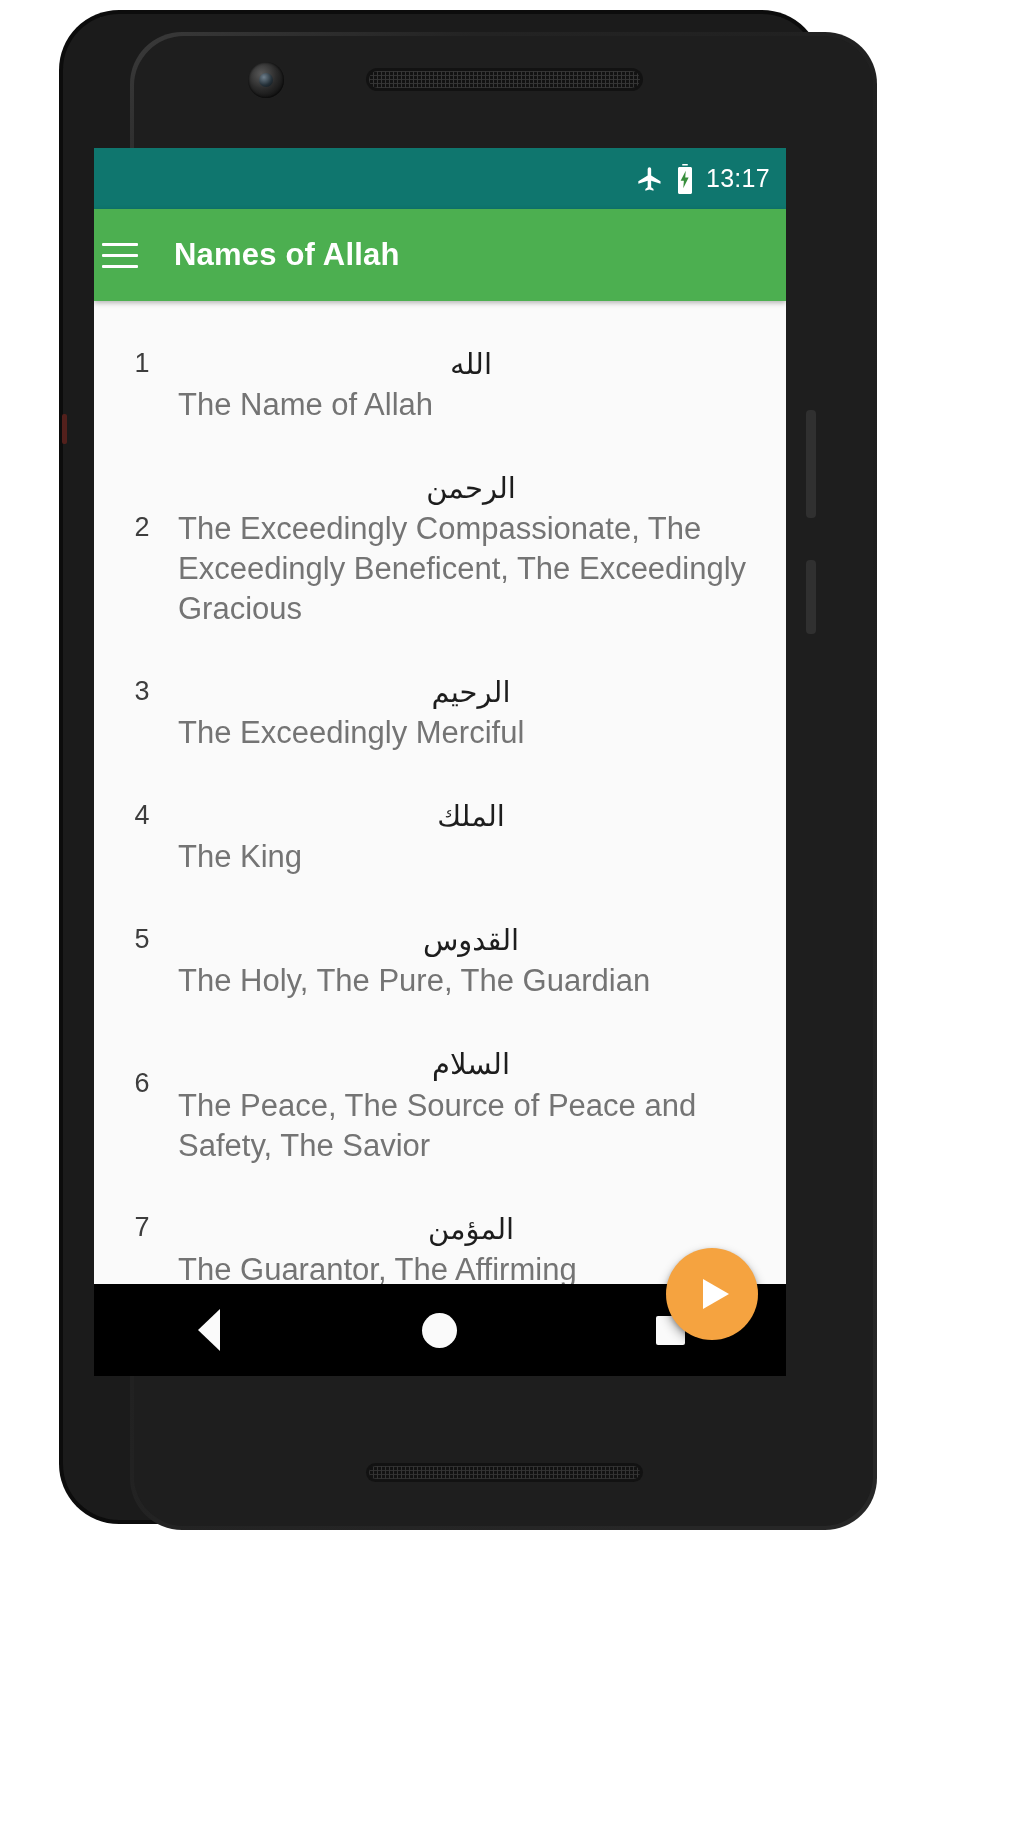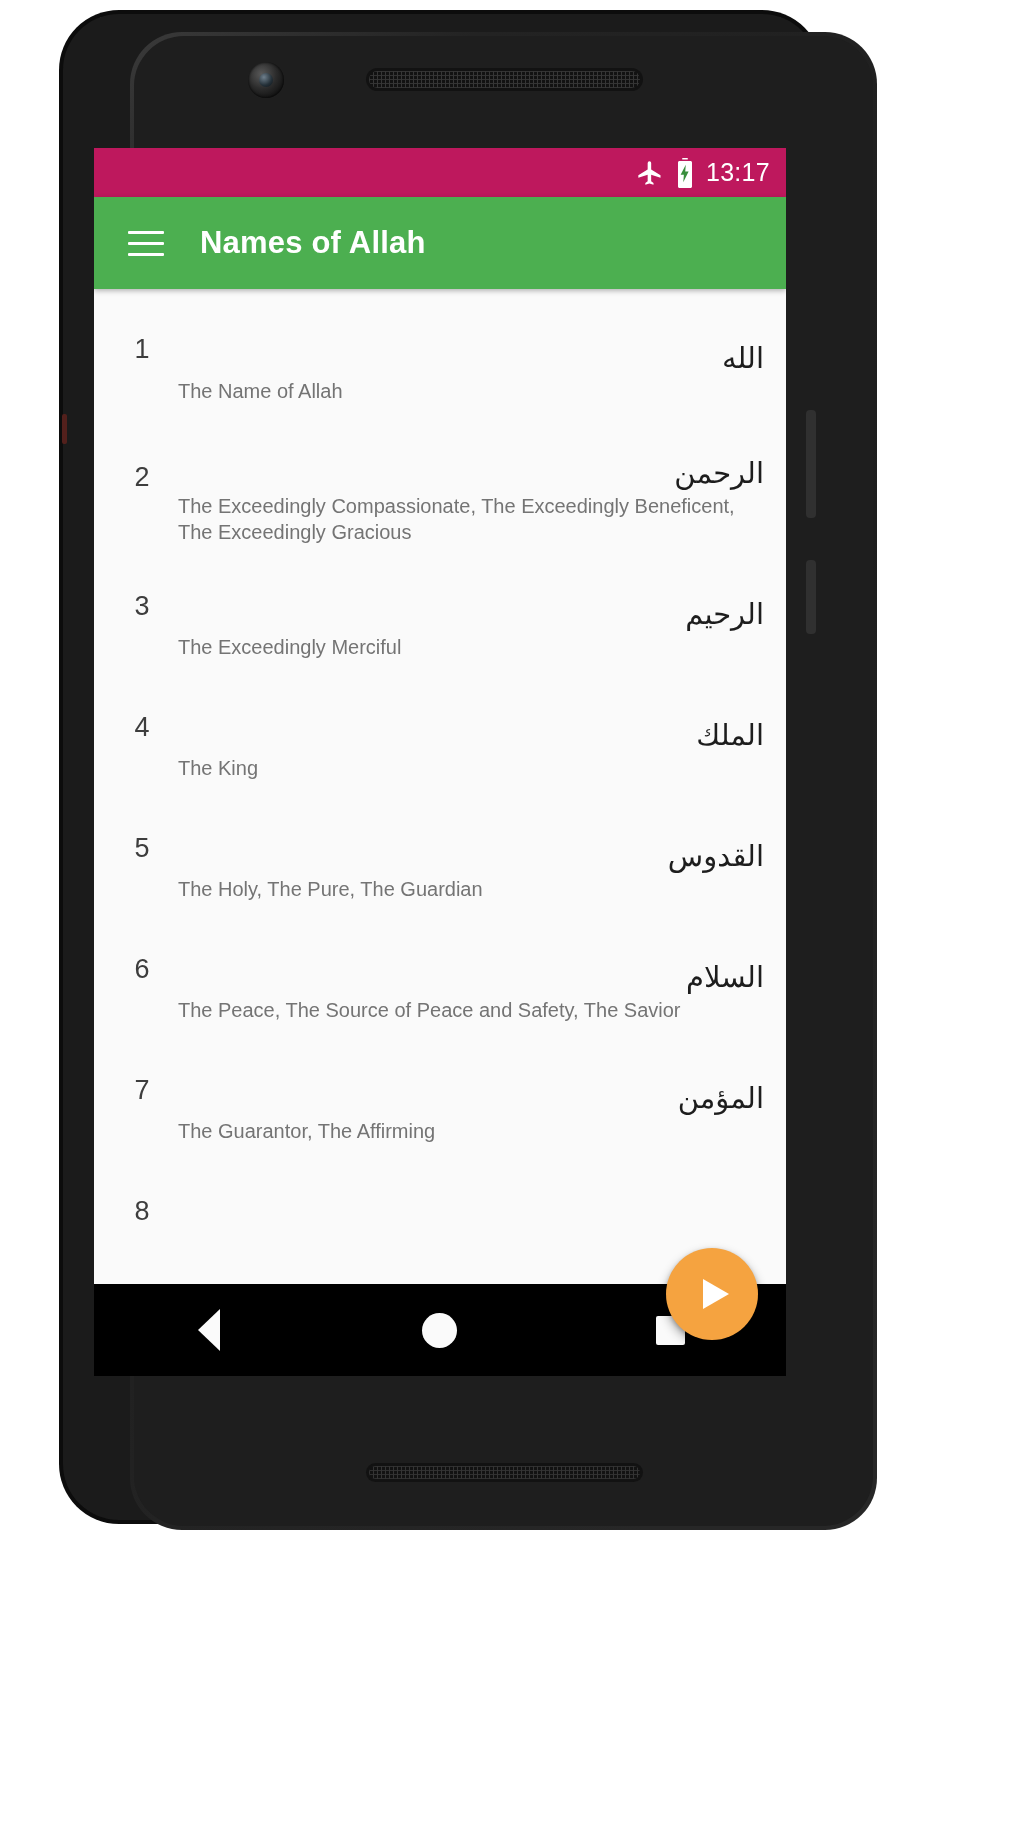--- a/index.html
+++ b/index.html
@@ -97,40 +97,39 @@
     position:absolute;
     left:94px; top:148px;
     width:692px; height:1228px;
     background:#fafafa;
     overflow:hidden;
   }
 
   
   #status-bar{
     position:relative;
-    height:49px;
-    background:#be185d;
+    height:61px;
+    background:#0f766e;
     display:flex;align-items:center;justify-content:flex-end;
     padding-right:16px;
     box-sizing:border-box;
   }
   #status-right{display:flex;align-items:center;gap:11px;}
   #status-time{
     color:#ffffff;font-size:25px;font-weight:400;letter-spacing:.3px;
     line-height:1;
   }
   .sb-icon{display:flex;align-items:center;}
 
   
   #app-bar{
     position:relative;
     height:92px;
     background:#4caf50;
     display:flex;align-items:center;
-    padding-left:26px;
     box-sizing:border-box;
     box-shadow:0 2px 5px rgba(0,0,0,.28);
     z-index:5;
   }
   #menu-button{
     width:52px;height:52px;
     display:flex;flex-direction:column;justify-content:center;align-items:center;gap:8px;
     cursor:pointer;
   }
   #menu-button span{display:block;width:36px;height:3px;background:#fff;border-radius:1px;}
@@ -168,27 +167,27 @@
   .row-texts{
     flex:1 1 auto;
     padding-left:14px;
     min-width:0;
   }
   .row-arabic{
     font-size:29px;
     color:#1d1d1d;
     line-height:1.28;
     direction:rtl;
-    text-align:right;
+    text-align:center;
     unicode-bidi:plaintext;
     margin-bottom:2px;
     margin-top:45px;
   }
   .row-meaning{
-    font-size:20px;
+    font-size:31px;
     color:#747474;
     line-height:1.29;
   }
 
   
   #fab{
     position:absolute;
     right:28px;
     bottom:36px;
     width:92px;height:92px;

